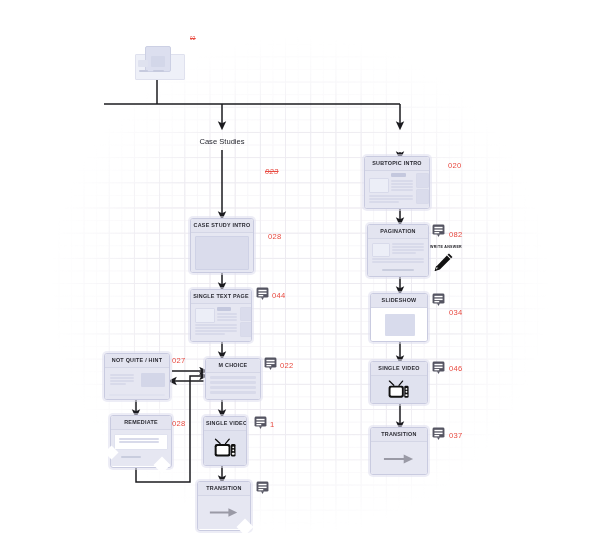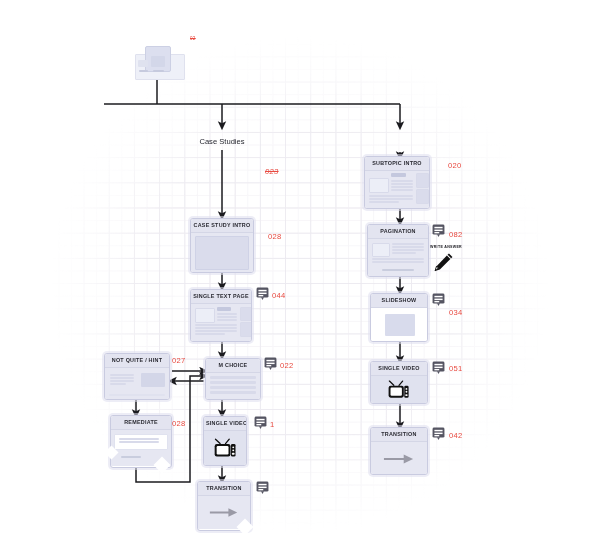--- a/index.html
+++ b/index.html
@@ -339,36 +339,36 @@
   </div>
   <div class="badge" style="left:432px;top:361px;">
     <svg viewBox="0 0 14 15" width="13" height="14">
         <rect x="0.6" y="0.6" width="12.8" height="10.8" rx="1.6" fill="#555562"></rect>
         <path d="M7,11 L8.6,11 L7,14 L5.4,11 Z" fill="#555562"></path>
         <rect x="2.6" y="3" width="8.8" height="1.6" fill="#fff"></rect>
         <rect x="2.6" y="6" width="8.8" height="1.6" fill="#fff"></rect>
         <rect x="2.6" y="8.6" width="5.2" height="1.4" fill="#fff"></rect>
       </svg>
   </div>
-  <div class="tag" style="left:449px;top:364px;">051</div>
+  <div class="tag" style="left:449px;top:364px;">046</div>
 
   <div class="node card tinted" style="left:370px;top:427px;width:58px;height:48px;">
     <div class="cap">TRANSITION</div>
     <div class="body" style="height:33px;">
       <div class="iconbox" style="left:0;top:0;right:0;bottom:0;">
         <svg viewBox="0 0 34 14" width="32" height="14">
           <path d="M1,6 L22,6 L22,2.2 L32,7 L22,11.8 L22,8 L1,8 Z" fill="#9a9aa6"></path>
         </svg>
       </div>
     </div>
   </div>
   <div class="badge" style="left:432px;top:427px;">
     <svg viewBox="0 0 14 15" width="13" height="14">
         <rect x="0.6" y="0.6" width="12.8" height="10.8" rx="1.6" fill="#555562"></rect>
         <path d="M7,11 L8.6,11 L7,14 L5.4,11 Z" fill="#555562"></path>
         <rect x="2.6" y="3" width="8.8" height="1.6" fill="#fff"></rect>
         <rect x="2.6" y="6" width="8.8" height="1.6" fill="#fff"></rect>
         <rect x="2.6" y="8.6" width="5.2" height="1.4" fill="#fff"></rect>
       </svg>
   </div>
-  <div class="tag" style="left:449px;top:431px;">042</div>
+  <div class="tag" style="left:449px;top:431px;">037</div>
 
 </div>
 
 </body></html>

